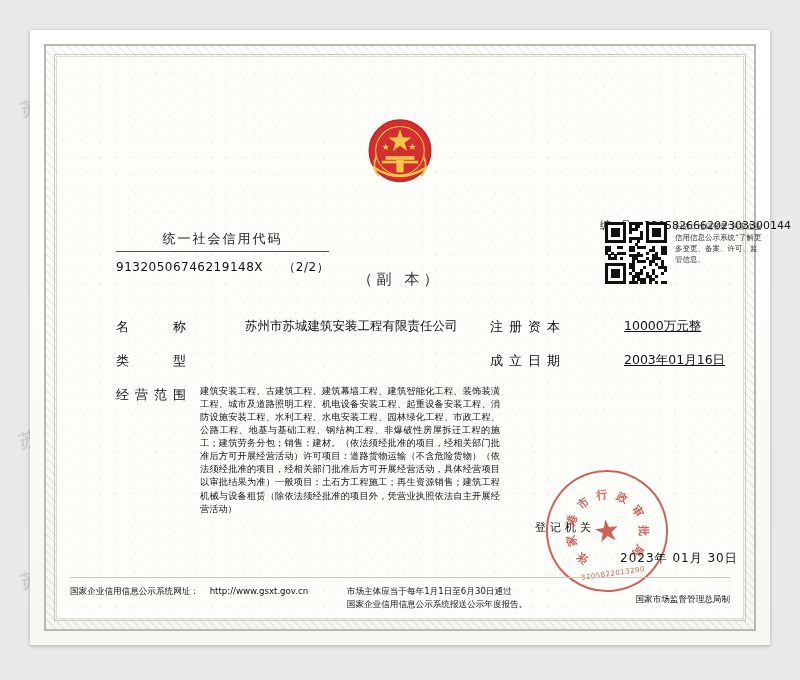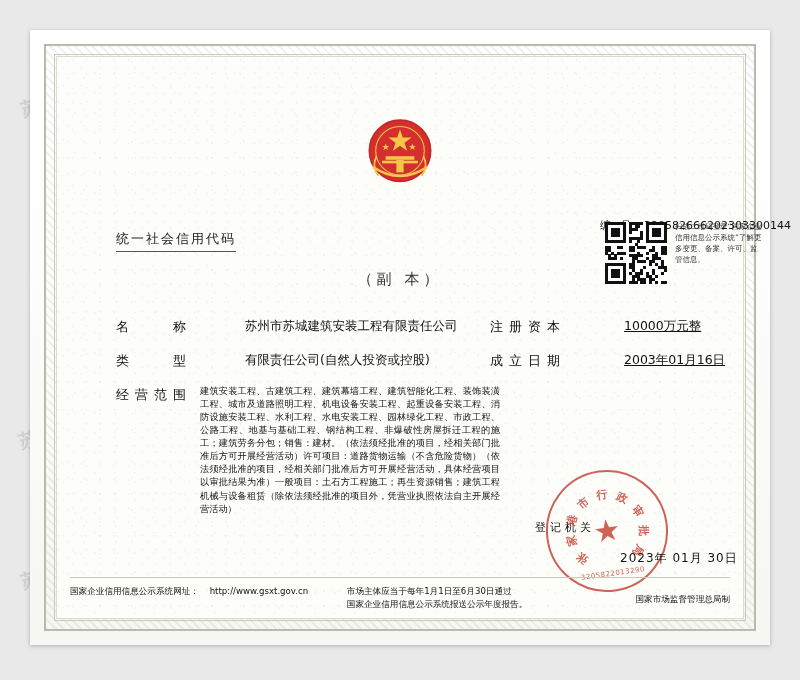--- a/index.html
+++ b/index.html
@@ -220,20 +220,24 @@
         <rect x="30" y="63" width="40" height="3" fill="#f6c64a"></rect>
         <rect x="46" y="62" width="8" height="14" fill="#f6c64a"></rect>
         <path d="M20 70 Q50 90 80 70" fill="none" stroke="#f6c64a" stroke-width="3"></path>
         <path d="M24 58 Q18 70 26 80" fill="none" stroke="#f6c64a" stroke-width="2"></path>
         <path d="M76 58 Q82 70 74 80" fill="none" stroke="#f6c64a" stroke-width="2"></path>
       </svg>
     </div>
 
     <div class="credit-box">
       <div class="credit-label">统一社会信用代码</div>
+      <div class="credit-value">
+        <span>91320506746219148X</span>
+        <span style="margin-left:16px;">（2/2）</span>
+      </div>
     </div>
 
     <div class="num-line">
       <span class="lbl">编  号</span>
       <span>320582666202303300144</span>
     </div>
 
     <div class="qr" id="qr">
         <i style="left: 0px; top: 0px; width: 3px; height: 3px;"></i>
         <i style="left: 2.95238px; top: 0px; width: 3px; height: 3px;"></i>
@@ -464,21 +468,20 @@
 
       <div class="row" style="height:34px;">
         <div class="lab left-lab">名　　称</div>
         <div class="val left-val">苏州市苏城建筑安装工程有限责任公司</div>
         <div class="lab right-lab">注册资本</div>
         <div class="val right-val">10000万元整</div>
       </div>
 
       <div class="row" style="height:34px;">
         <div class="lab left-lab">类　　型</div>
-        <div class="val left-val">有限责任公司(自然人投资或控股)</div>
         <div class="lab right-lab">成立日期</div>
         <div class="val right-val">2003年01月16日</div>
       </div>
 
 
       <div class="row">
         <div class="lab scope-lab">经营范围</div>
         <div class="scope-val">建筑安装工程、古建筑工程、建筑幕墙工程、建筑智能化工程、装饰装潢工程、城市及道路照明工程、机电设备安装工程、起重设备安装工程、消防设施安装工程、水利工程、水电安装工程、园林绿化工程、市政工程、公路工程、地基与基础工程、钢结构工程、非爆破性房屋拆迁工程的施工；建筑劳务分包；销售：建材。（依法须经批准的项目，经相关部门批准后方可开展经营活动）许可项目：道路货物运输（不含危险货物）（依法须经批准的项目，经相关部门批准后方可开展经营活动，具体经营项目以审批结果为准）一般项目：土石方工程施工；再生资源销售；建筑工程机械与设备租赁（除依法须经批准的项目外，凭营业执照依法自主开展经营活动）</div>
       </div>
 

